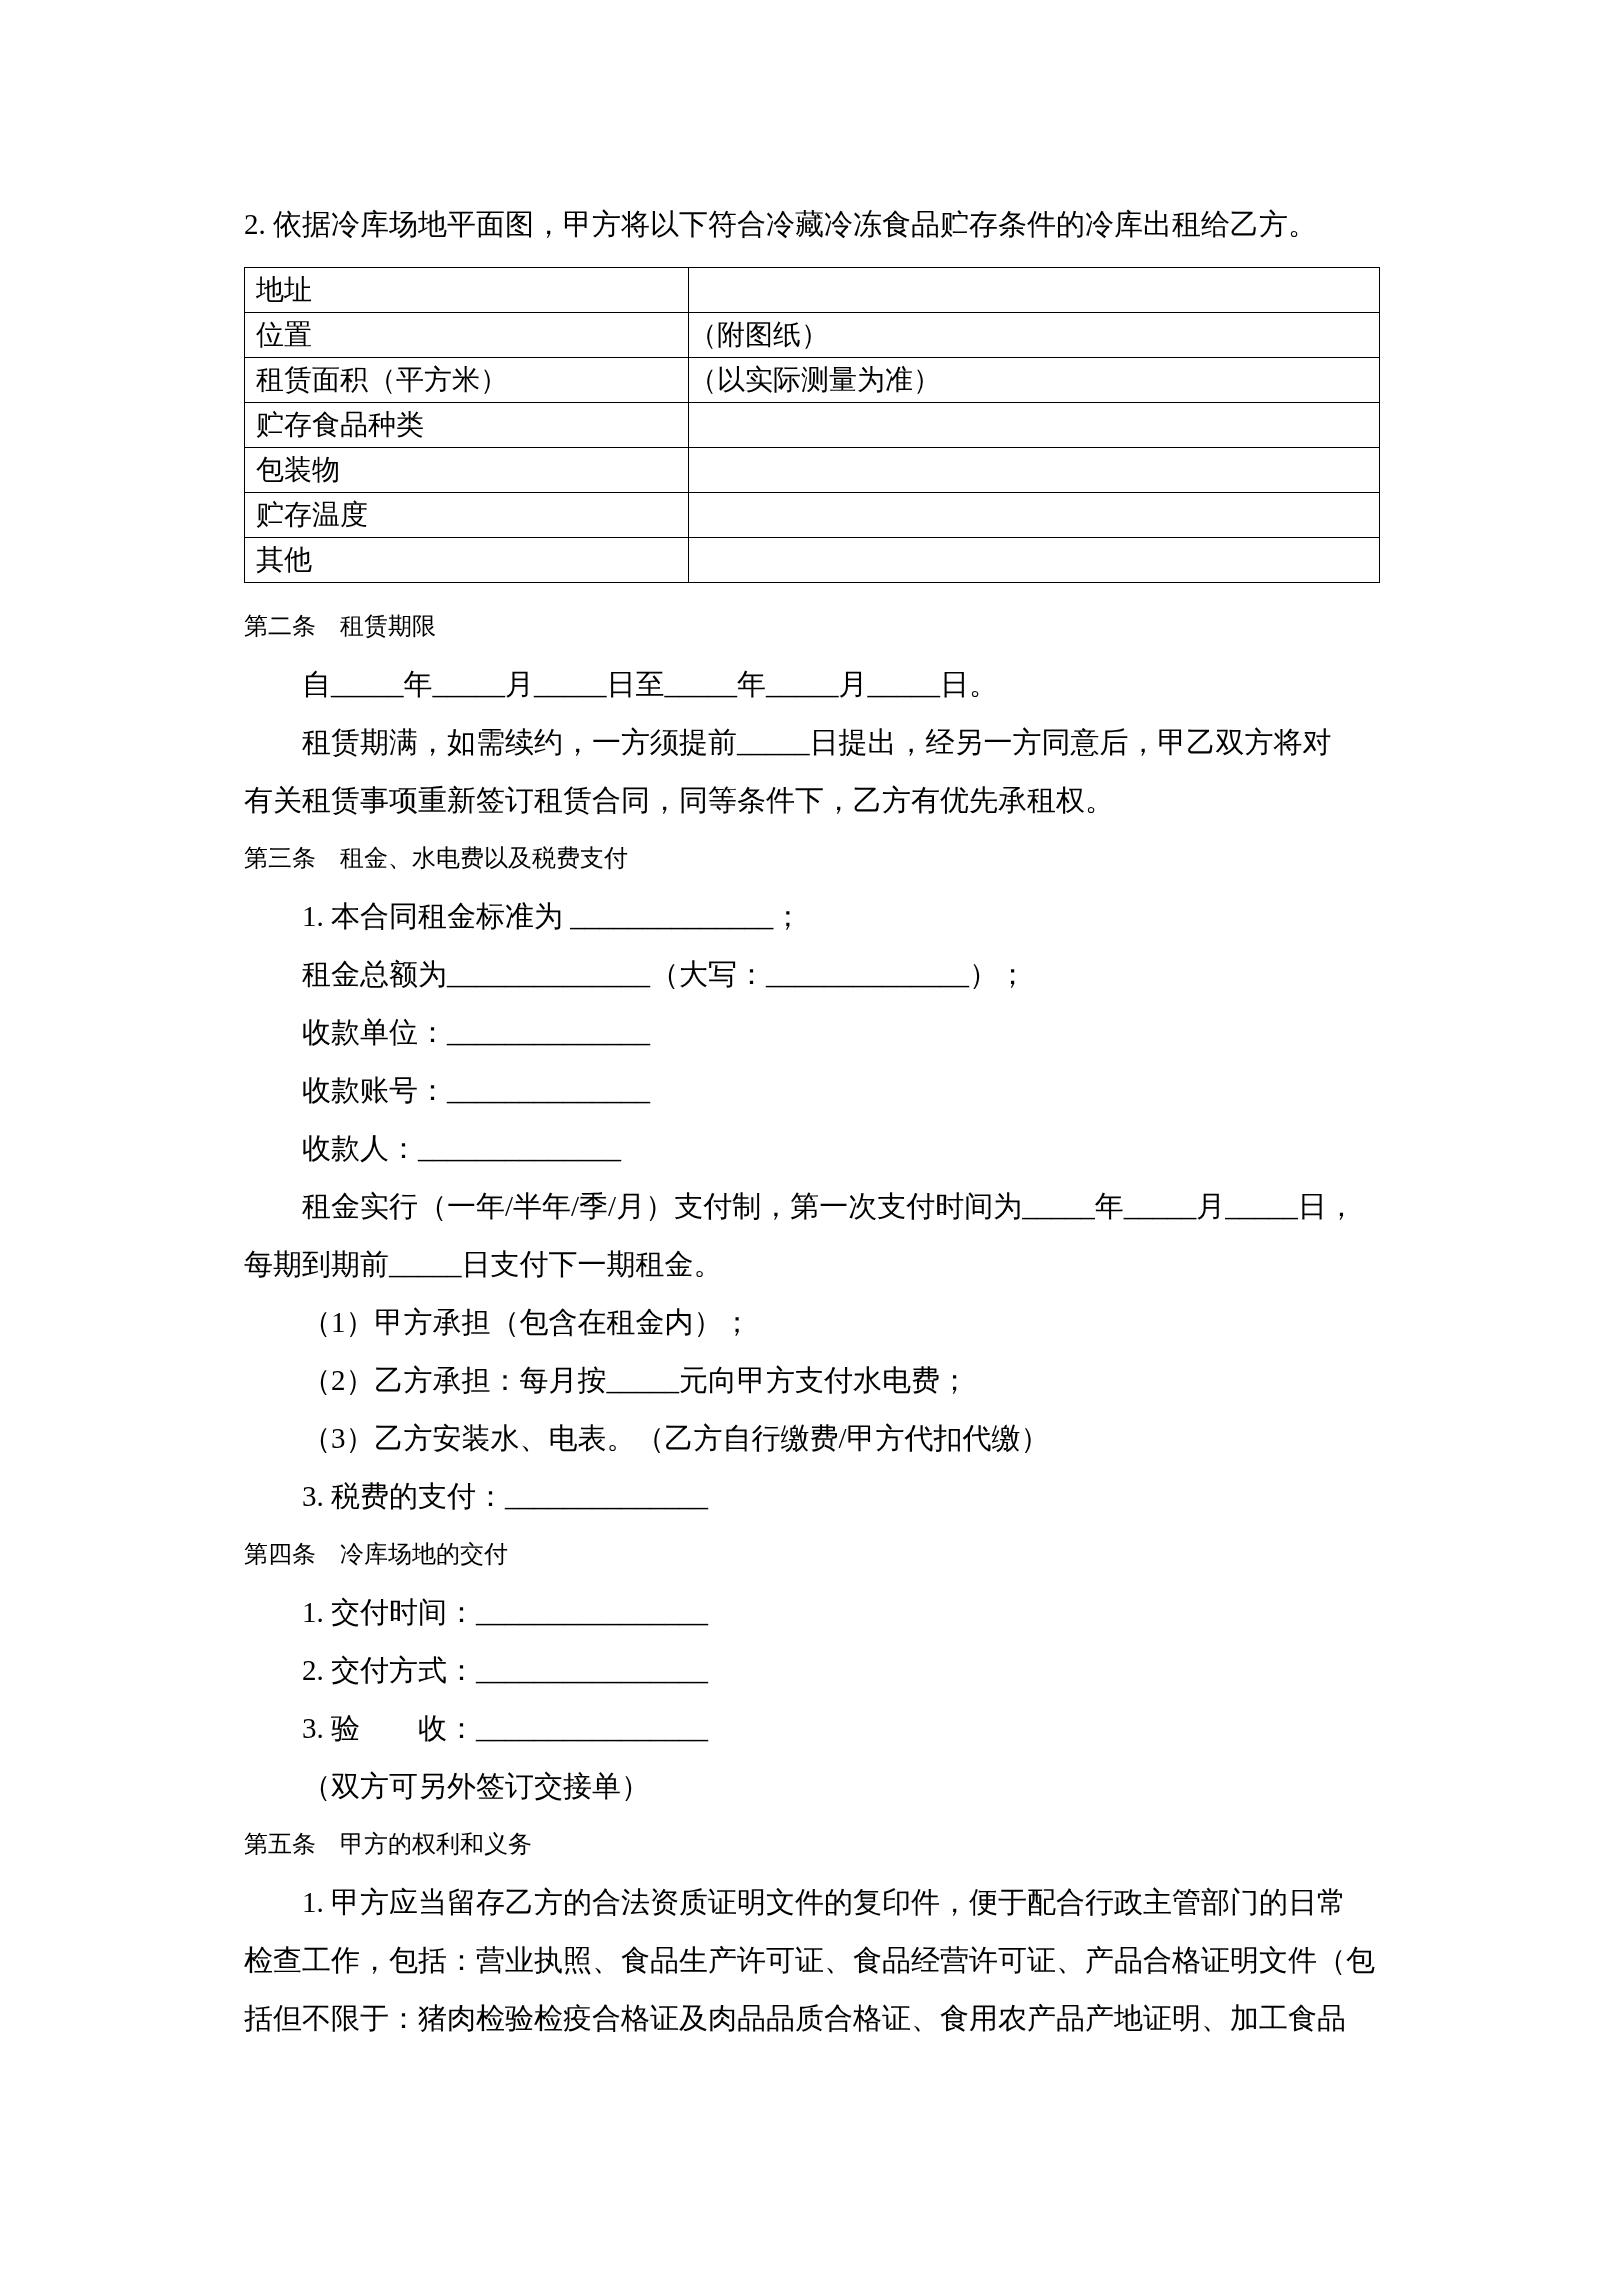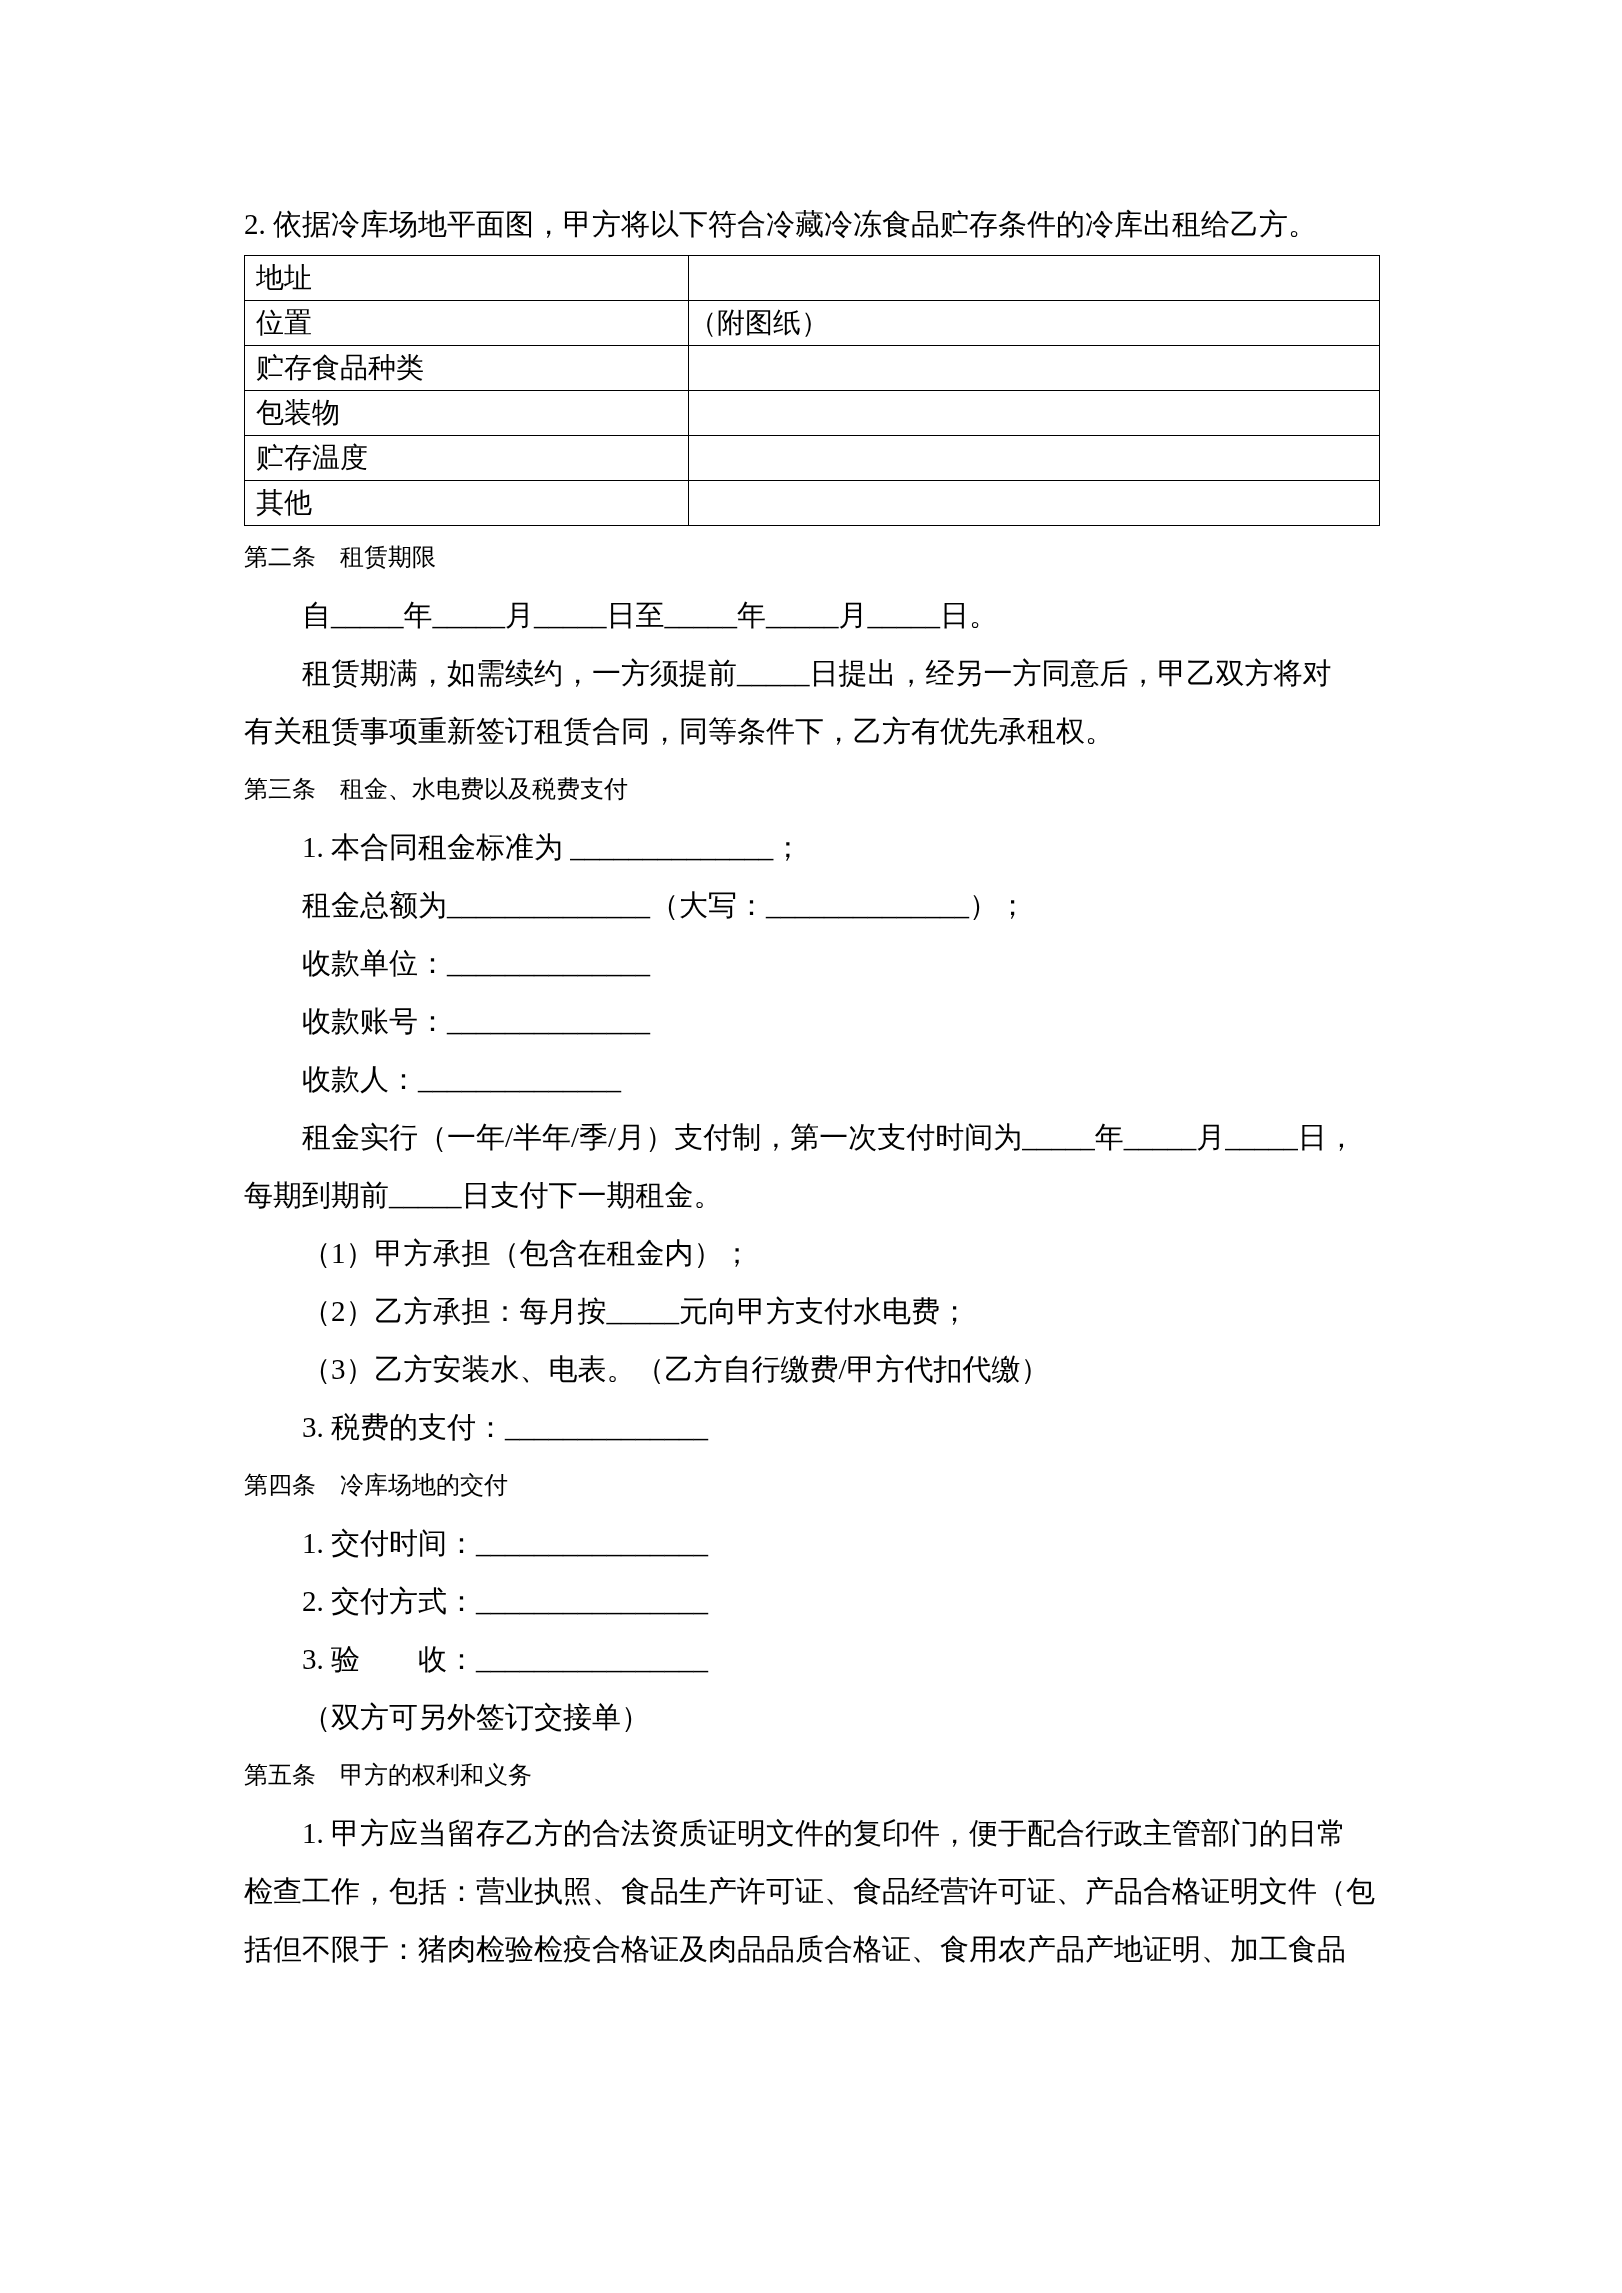--- a/index.html
+++ b/index.html
@@ -28,21 +28,21 @@
   .heading {
     font-size: 24px;
     line-height: 58px;
     font-weight: normal;
     font-family: "Liberation Sans", "DejaVu Sans", sans-serif;
   }
   table.storage-table {
     border-collapse: collapse;
     width: 100%;
     table-layout: fixed;
-    margin: 2px 0;
+    margin: 14px 0;
   }
   .storage-table td {
     border: 1.8px solid #000000;
     height: 45px;
     font-size: 28px;
     vertical-align: middle;
   }
   .storage-table .label-cell {
     width: 444px;
     padding-left: 11px;
@@ -61,20 +61,24 @@
 
     <table class="storage-table">
       <tbody>
         <tr>
           <td class="label-cell">地址</td>
           <td class="value-cell"></td>
         </tr>
         <tr>
           <td class="label-cell">位置</td>
           <td class="value-cell">（附图纸）</td>
+        </tr>
+        <tr>
+          <td class="label-cell">租赁面积（平方米）</td>
+          <td class="value-cell">（以实际测量为准）</td>
         </tr>
         <tr>
           <td class="label-cell">贮存食品种类</td>
           <td class="value-cell"></td>
         </tr>
         <tr>
           <td class="label-cell">包装物</td>
           <td class="value-cell"></td>
         </tr>
         <tr>

